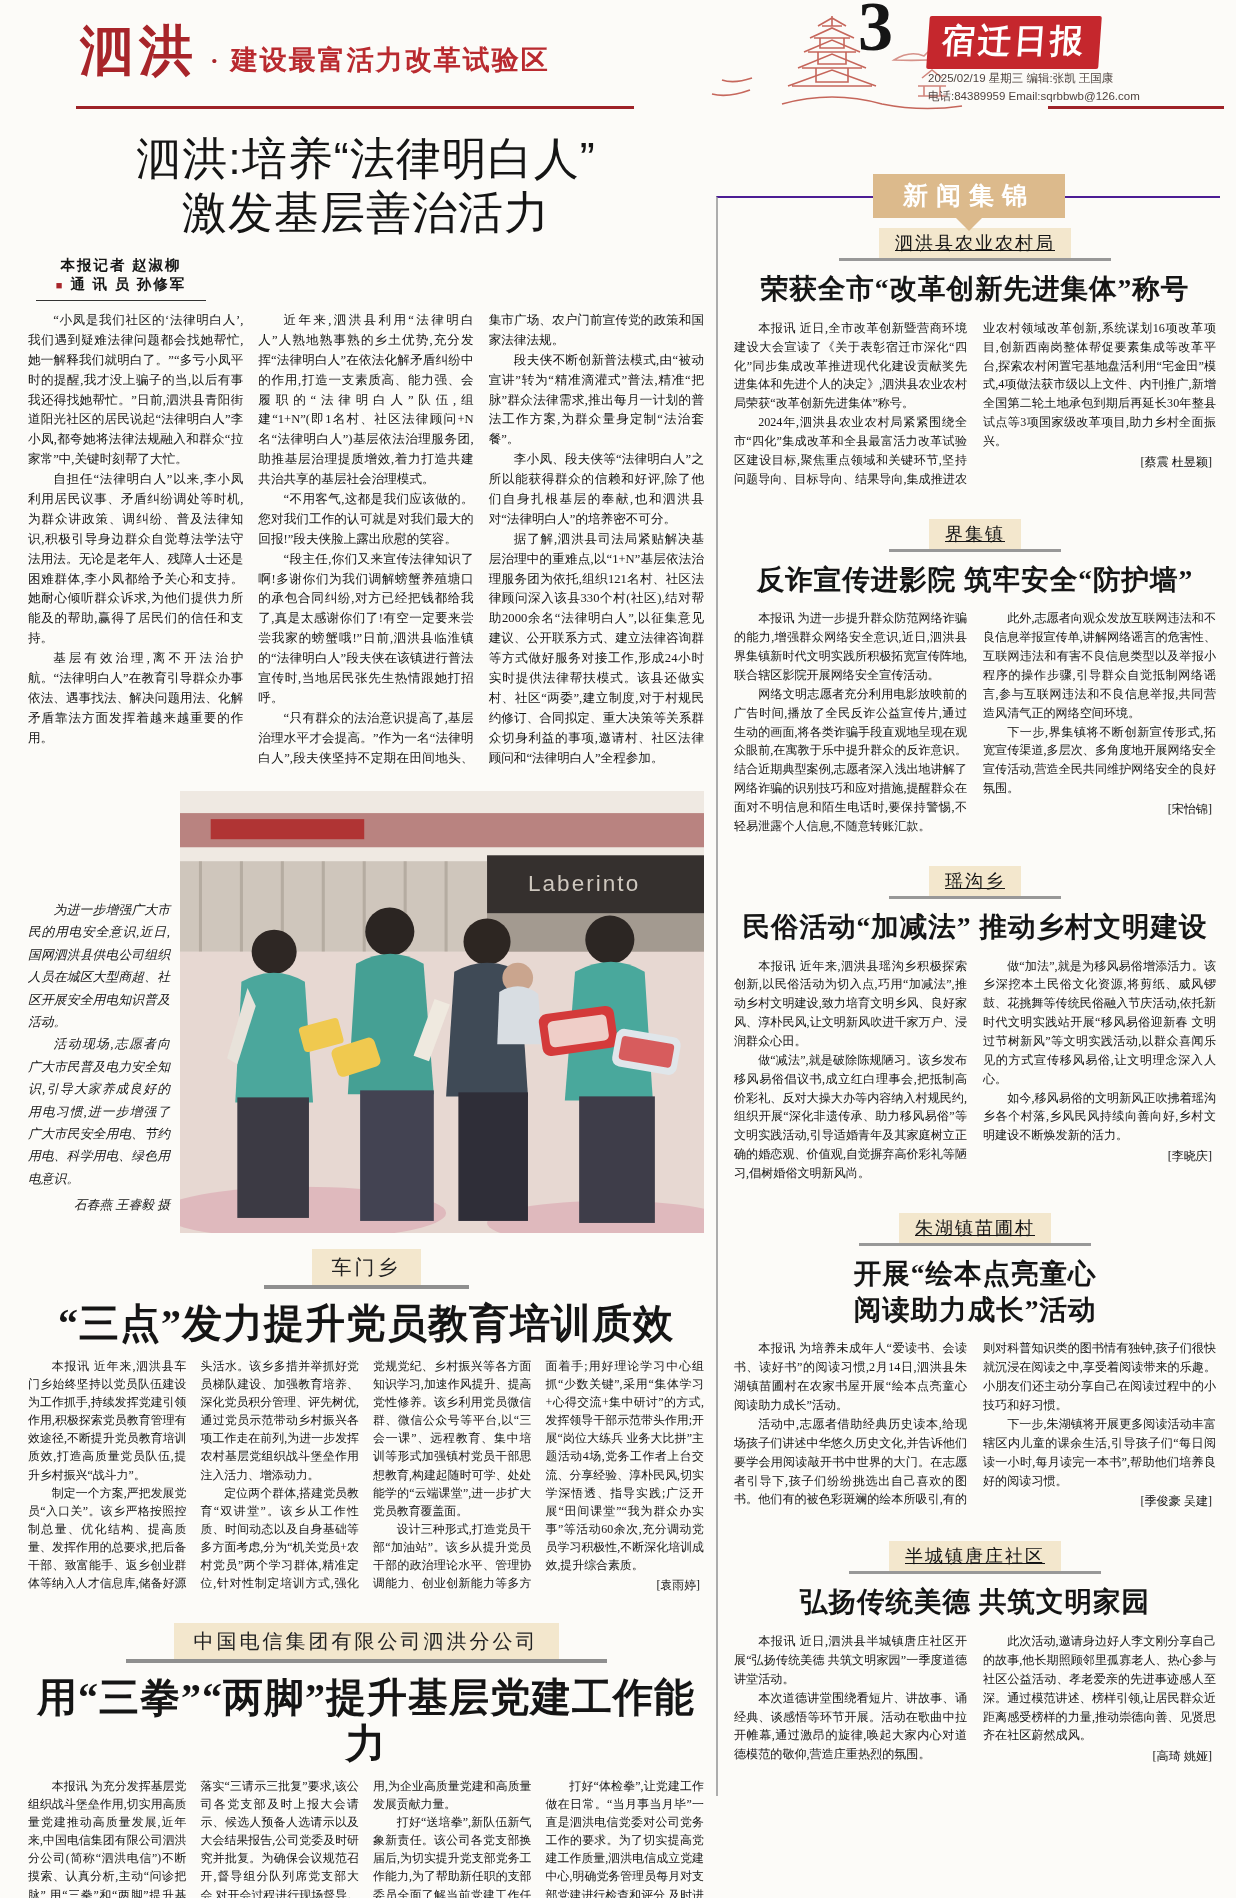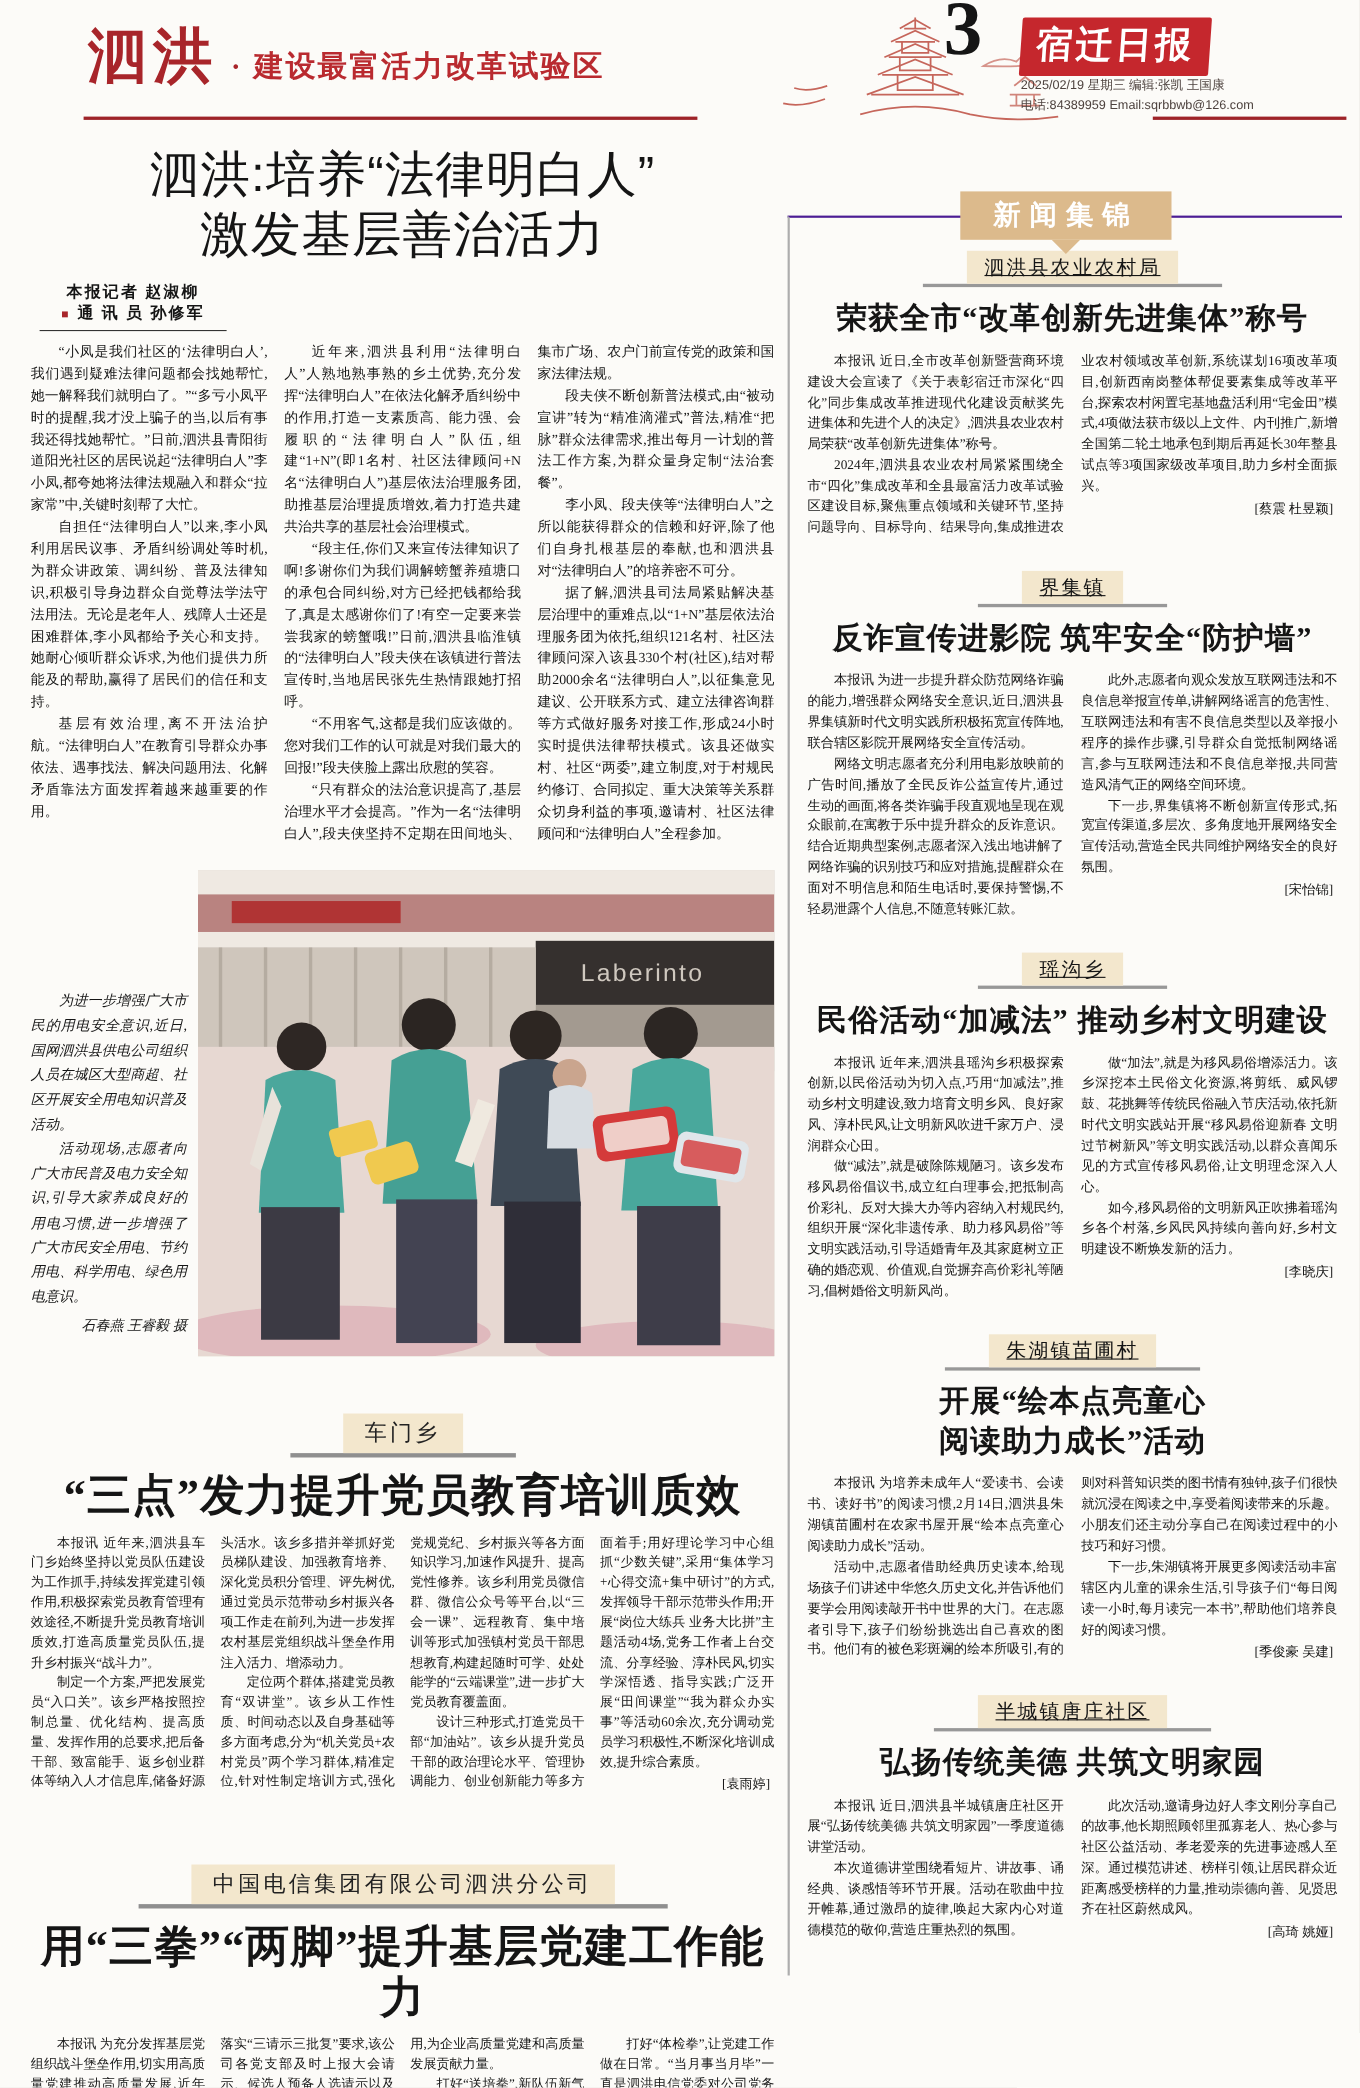--- a/index.html
+++ b/index.html
@@ -41,21 +41,21 @@
   .indent{text-indent:2em;margin:0;}
   
   .photo-row{display:flex;margin-top:10px;height:442px;}
   .photo-caption{width:142px;flex:none;font-style:italic;font-size:12.8px;line-height:1.75;
     padding-top:108px;text-align:justify;}
   .photo-credit{text-align:right;font-style:italic;margin-top:4px;font-weight:normal;}
   .photo-frame{flex:1;margin-left:10px;position:relative;overflow:hidden;background:#d9d3cb;}
   .photo-frame svg{display:block;width:100%;height:100%;}
   
   .sec-head{text-align:center;margin-top:16px;}
-  .kicker-wrap{display:inline-block;border-bottom:4px solid #8f8f8f;padding:0 48px 0;line-height:0;margin-top:36px;}
+  .kicker-wrap{display:inline-block;border-bottom:4px solid #8f8f8f;padding:0 48px 0;line-height:0;}
   .kicker{display:inline-block;background:#f3e7cd;color:#222;font-size:20px;line-height:1.5;
     padding:3px 20px;letter-spacing:3px;}
   .sec-headline{font-size:40px;font-weight:900;margin:12px 0 10px;letter-spacing:1px;
     text-align:center;line-height:1.15;}
   .four-col{column-count:4;column-gap:14px;column-fill:auto;font-size:11.9px;line-height:1.52;
     text-align:justify;overflow:hidden;}
   .chemen-body{height:250px;}
   .telecom-body{height:268px;}
   .byline{text-align:right;margin:2px 4px 0 0;}
   
@@ -121,22 +121,22 @@
         </div>
         <div class="byline-box">
           <div>本报记者 赵淑柳</div>
           <div><span class="sq">■</span><span>通 讯 员 孙修军</span></div>
         </div>
         <div class="main-body">
           <p class="indent">“小凤是我们社区的‘法律明白人’,我们遇到疑难法律问题都会找她帮忙,她一解释我们就明白了。”“多亏小凤平时的提醒,我才没上骗子的当,以后有事我还得找她帮忙。”日前,泗洪县青阳街道阳光社区的居民说起“法律明白人”李小凤,都夸她将法律法规融入和群众“拉家常”中,关键时刻帮了大忙。</p>
           <p class="indent">自担任“法律明白人”以来,李小凤利用居民议事、矛盾纠纷调处等时机,为群众讲政策、调纠纷、普及法律知识,积极引导身边群众自觉尊法学法守法用法。无论是老年人、残障人士还是困难群体,李小凤都给予关心和支持。她耐心倾听群众诉求,为他们提供力所能及的帮助,赢得了居民们的信任和支持。</p>
           <p class="indent">基层有效治理,离不开法治护航。“法律明白人”在教育引导群众办事依法、遇事找法、解决问题用法、化解矛盾靠法方面发挥着越来越重要的作用。</p>
           <p class="indent">近年来,泗洪县利用“法律明白人”人熟地熟事熟的乡土优势,充分发挥“法律明白人”在依法化解矛盾纠纷中的作用,打造一支素质高、能力强、会履职的“法律明白人”队伍,组建“1+N”(即1名村、社区法律顾问+N名“法律明白人”)基层依法治理服务团,助推基层治理提质增效,着力打造共建共治共享的基层社会治理模式。</p>
+          <p class="indent">“不用客气,这都是我们应该做的。您对我们工作的认可就是对我们最大的回报!”段夫侠脸上露出欣慰的笑容。</p>
           <p class="indent">“段主任,你们又来宣传法律知识了啊!多谢你们为我们调解螃蟹养殖塘口的承包合同纠纷,对方已经把钱都给我了,真是太感谢你们了!有空一定要来尝尝我家的螃蟹哦!”日前,泗洪县临淮镇的“法律明白人”段夫侠在该镇进行普法宣传时,当地居民张先生热情跟她打招呼。</p>
-          <p class="indent">“不用客气,这都是我们应该做的。您对我们工作的认可就是对我们最大的回报!”段夫侠脸上露出欣慰的笑容。</p>
           <p class="indent">“只有群众的法治意识提高了,基层治理水平才会提高。”作为一名“法律明白人”,段夫侠坚持不定期在田间地头、集市广场、农户门前宣传党的政策和国家法律法规。</p>
           <p class="indent">段夫侠不断创新普法模式,由“被动宣讲”转为“精准滴灌式”普法,精准“把脉”群众法律需求,推出每月一计划的普法工作方案,为群众量身定制“法治套餐”。</p>
           <p class="indent">李小凤、段夫侠等“法律明白人”之所以能获得群众的信赖和好评,除了他们自身扎根基层的奉献,也和泗洪县对“法律明白人”的培养密不可分。</p>
           <p class="indent">据了解,泗洪县司法局紧贴解决基层治理中的重难点,以“1+N”基层依法治理服务团为依托,组织121名村、社区法律顾问深入该县330个村(社区),结对帮助2000余名“法律明白人”,以征集意见建议、公开联系方式、建立法律咨询群等方式做好服务对接工作,形成24小时实时提供法律帮扶模式。该县还做实村、社区“两委”,建立制度,对于村规民约修订、合同拟定、重大决策等关系群众切身利益的事项,邀请村、社区法律顾问和“法律明白人”全程参加。</p>
 
         </div>
       </div>
 
       <div class="photo-row">
         <div class="photo-caption">

